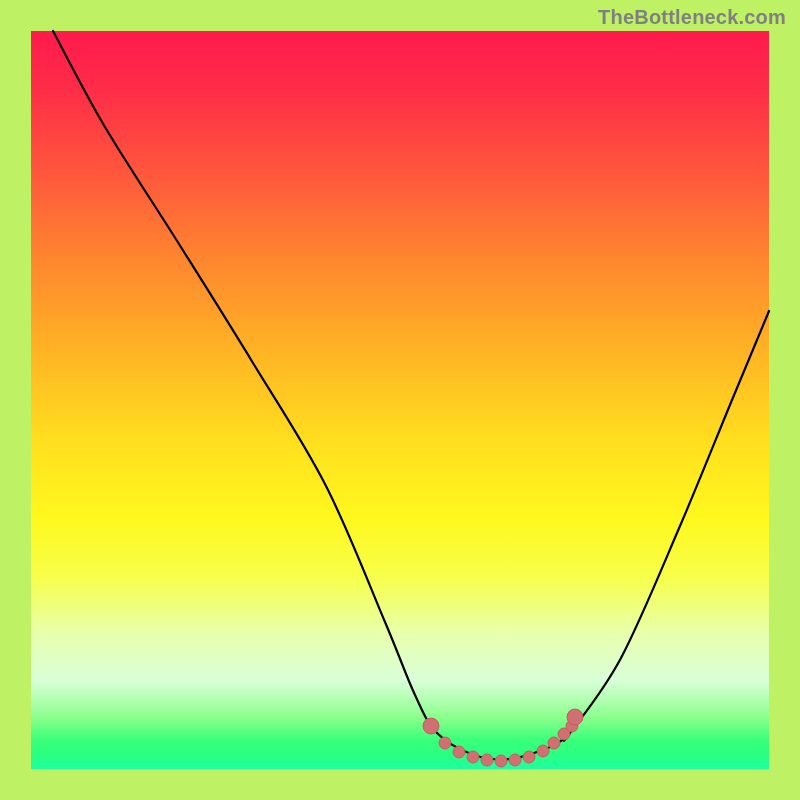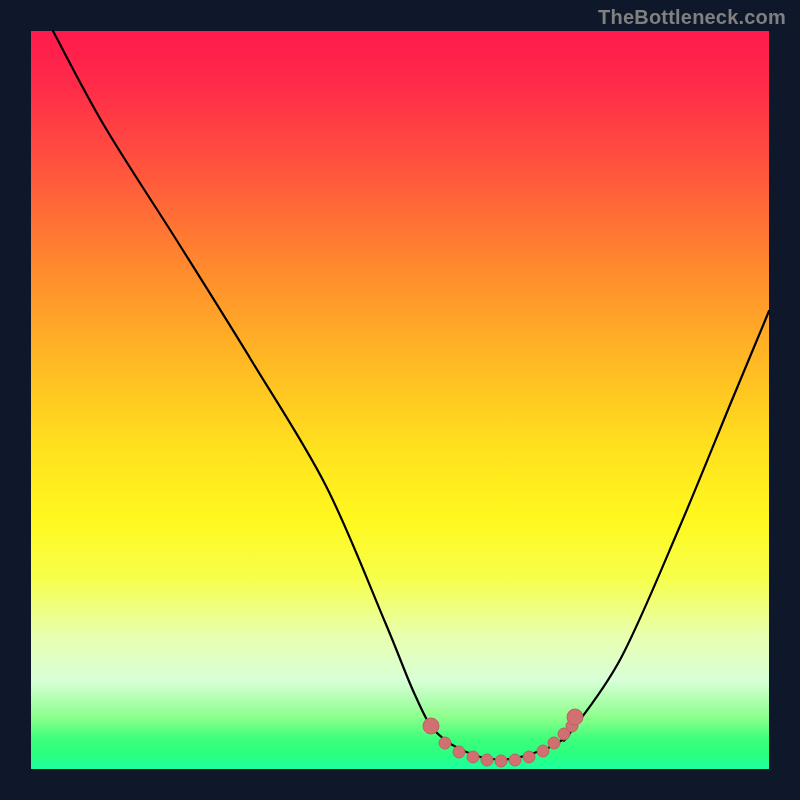--- a/index.html
+++ b/index.html
@@ -10,21 +10,21 @@
     background: #000;
     font-family: Arial, Helvetica, sans-serif;
     overflow: hidden;
   }
   .frame {
     position: absolute;
     left: 0;
     top: 0;
     width: 800px;
     height: 800px;
-    background: #0f172a;
+    background: #bef264;
   }
   .plot-area {
     position: absolute;
     left: 31px;
     top: 31px;
     width: 738px;
     height: 738px;
     
     background: linear-gradient(
       to bottom,

